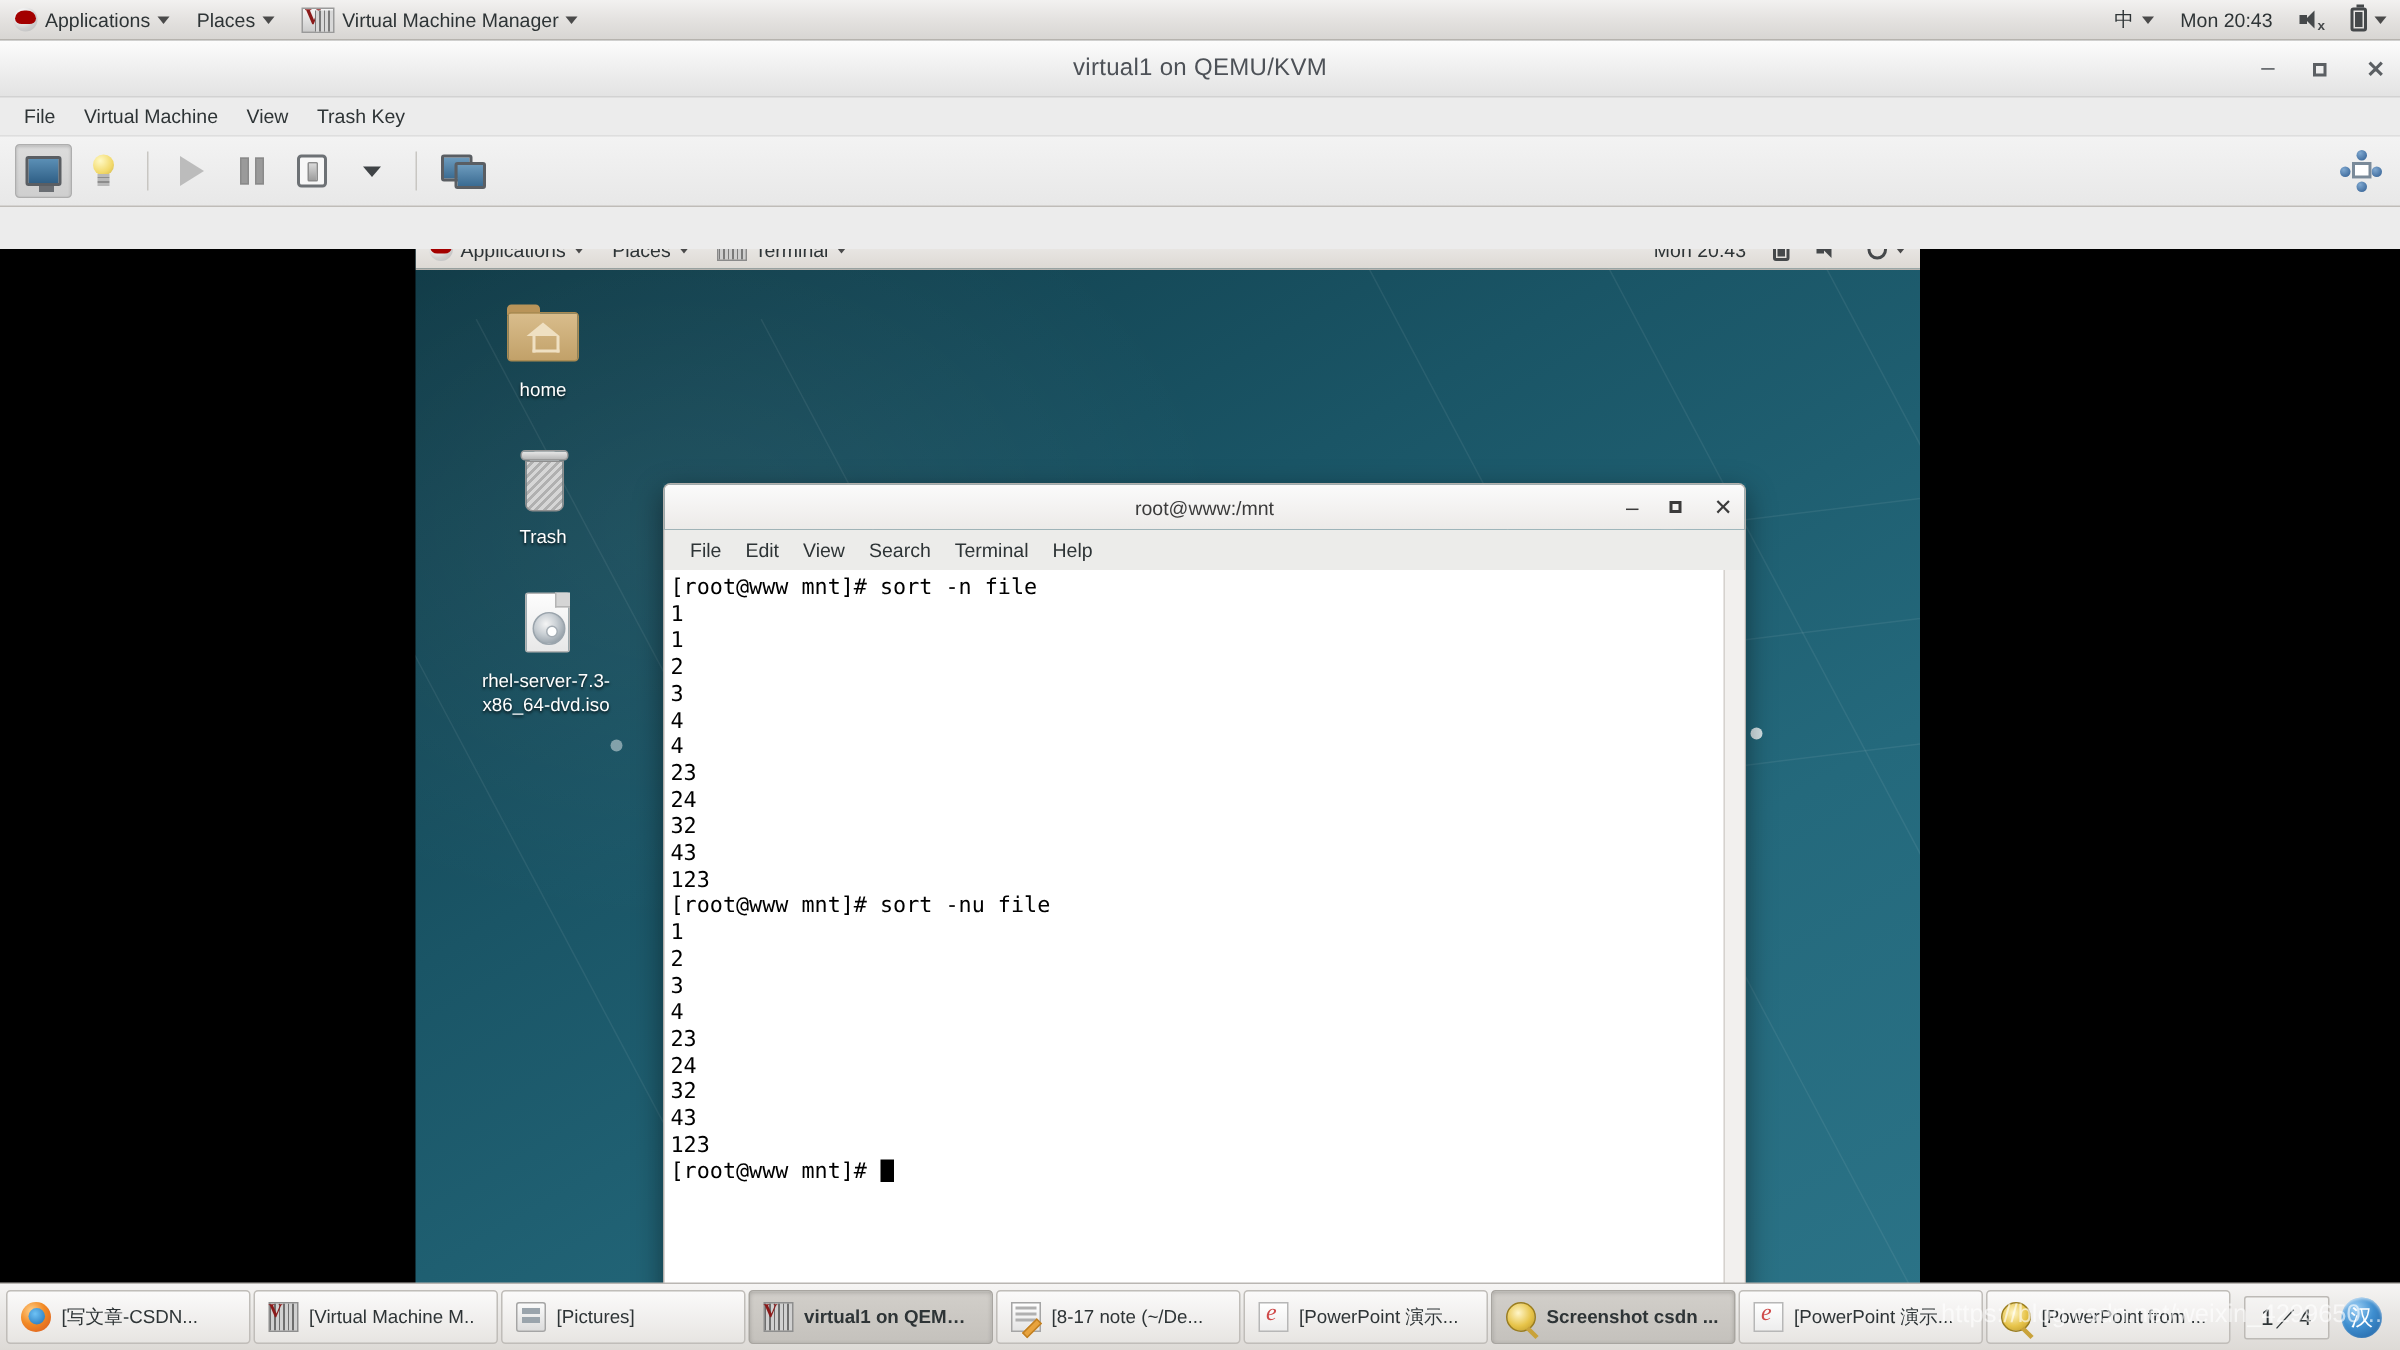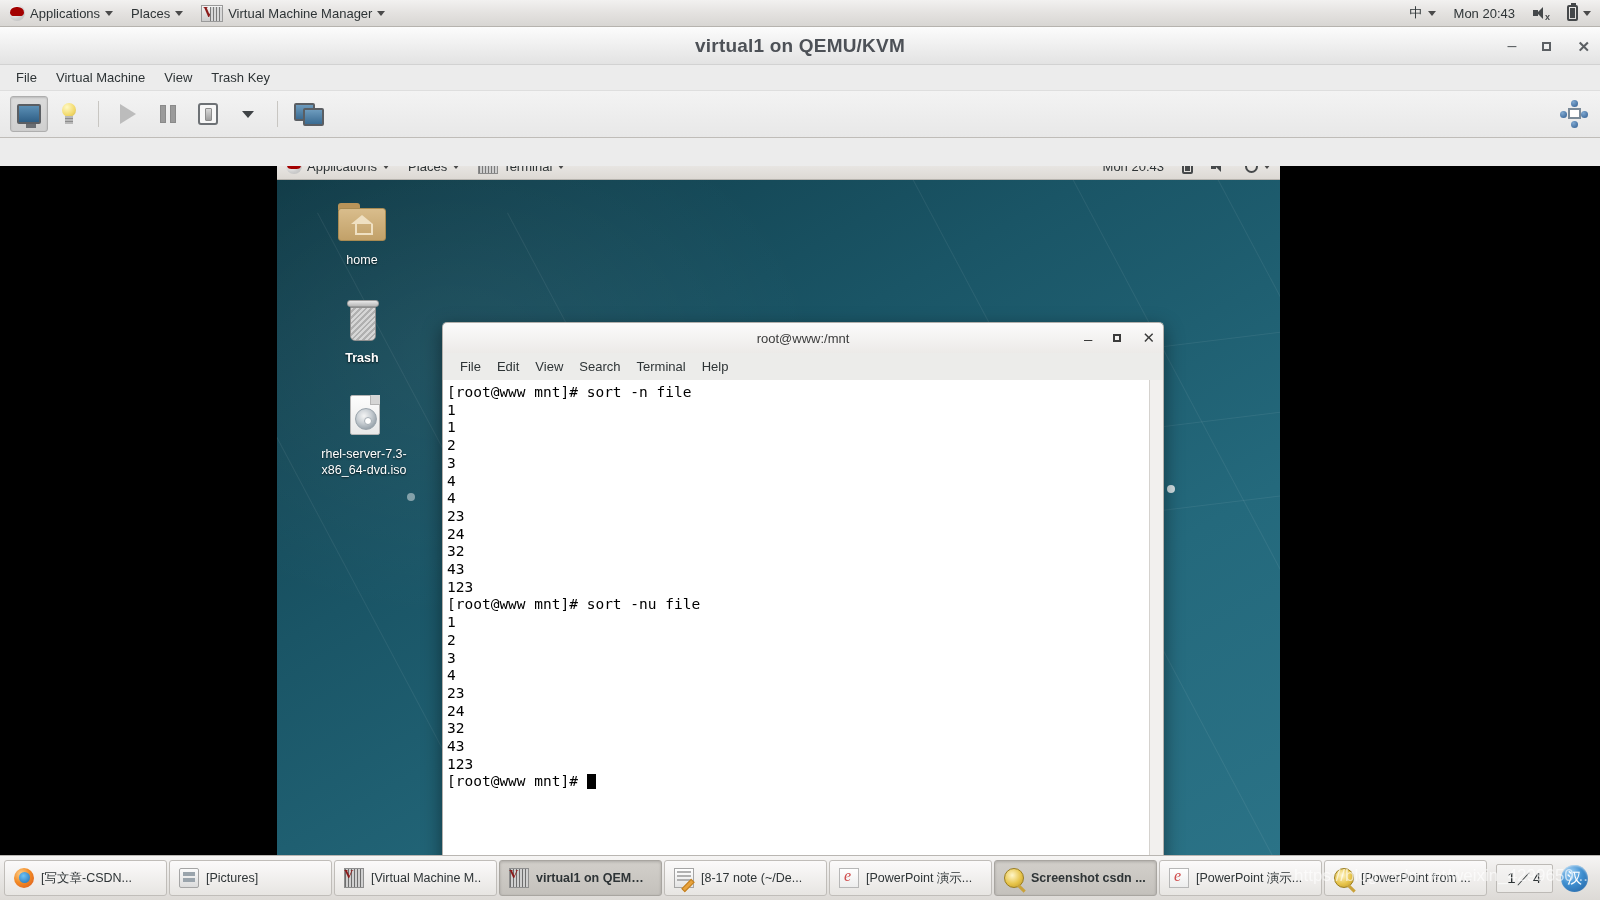--- a/index.html
+++ b/index.html
@@ -63,21 +63,21 @@
   .vmm-window {
     position: absolute; top: 27px; left: 0; width: 1600px; height: 828px;
     background: #ececec;
   }
   .vmm-titlebar {
     height: 38px; width: 100%;
     background: linear-gradient(to bottom, #fcfcfc 0%, #eeeeee 55%, #e3e3e3 100%);
     border-bottom: 1px solid #d2d2d2;
     display: flex; align-items: center; justify-content: center; position: relative;
   }
-  .vmm-title { font-size: 19px; font-weight: bold; color: #4d5157; letter-spacing: .2px;}
+  .vmm-title { font-size: 16px; font-weight: normal; color: #4d5157; letter-spacing: .2px;}
   .win-btns { position: absolute; right: 10px; top: 0; height: 38px; display: flex; align-items: center; gap: 26px;}
   .win-btn { color: #5b5f63; font-size: 14px; cursor: default; line-height: 1; }
   .wb-min { font-size: 16px; }
   .wb-max { width: 9px; height: 9px; border: 2px solid #5b5f63; }
   .wb-close { font-size: 15px; font-weight: bold; }
 
   .vmm-menubar {
     height: 25px; display: flex; align-items: center; padding-left: 8px;
     background: #ececec; font-size: 13px; color: #2e3436; gap: 3px;
   }
@@ -427,21 +427,21 @@
         <div class="glyph">
             <span class="ic-home-folder">
               <span class="tab"></span>
               <span class="body"></span>
               <span class="house"></span>
             </span>
           </div>
         <div>home</div>
       </div>
 
-      <div class="desk-icon" style="left:30px; top:144px;font-weight:bold;">
+      <div class="desk-icon" style="left:30px; top:144px;">
         <div class="glyph">
             <span class="ic-trash">
               <span class="paper"></span>
               <span class="lid"></span>
               <span class="can"></span>
             </span>
           </div>
         <div>Trash</div>
       </div>
 
@@ -504,26 +504,26 @@
     </div>
   </div>
 </div>
 
 <div class="taskbar">
   <div class="task-btn">
     <span class="tb-ic ic-firefox"></span>
     <span class="task-label">[写文章-CSDN...</span>
   </div>
   <div class="task-btn">
+    <span class="tb-ic ic-vmm-small"></span>
+    <span class="task-label">[Virtual Machine M..</span>
+  </div>
+  <div class="task-btn">
     <span class="tb-ic ic-files"></span>
     <span class="task-label">[Pictures]</span>
-  </div>
-  <div class="task-btn">
-    <span class="tb-ic ic-vmm-small"></span>
-    <span class="task-label">[Virtual Machine M..</span>
   </div>
   <div class="task-btn active">
     <span class="tb-ic ic-vmm-small"></span>
     <span class="task-label">virtual1 on QEMU/...</span>
   </div>
   <div class="task-btn">
     <span class="tb-ic ic-note"></span>
     <span class="task-label">[8-17 note  (~/De...</span>
   </div>
   <div class="task-btn">

